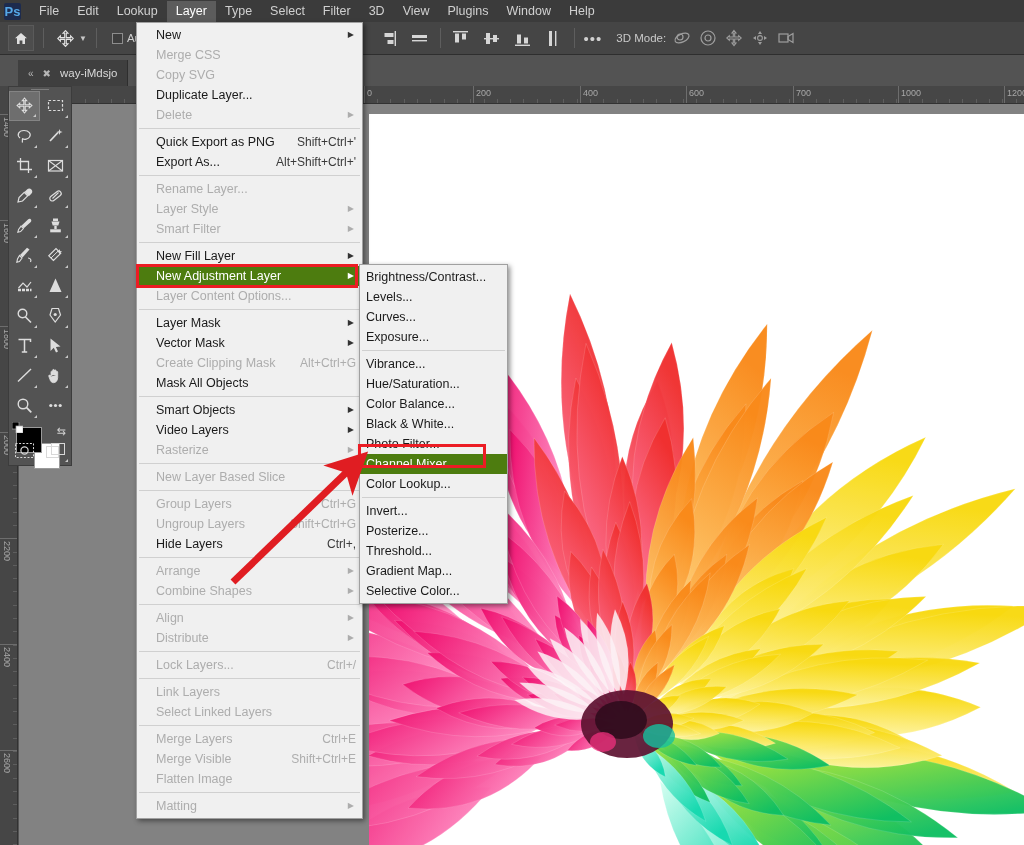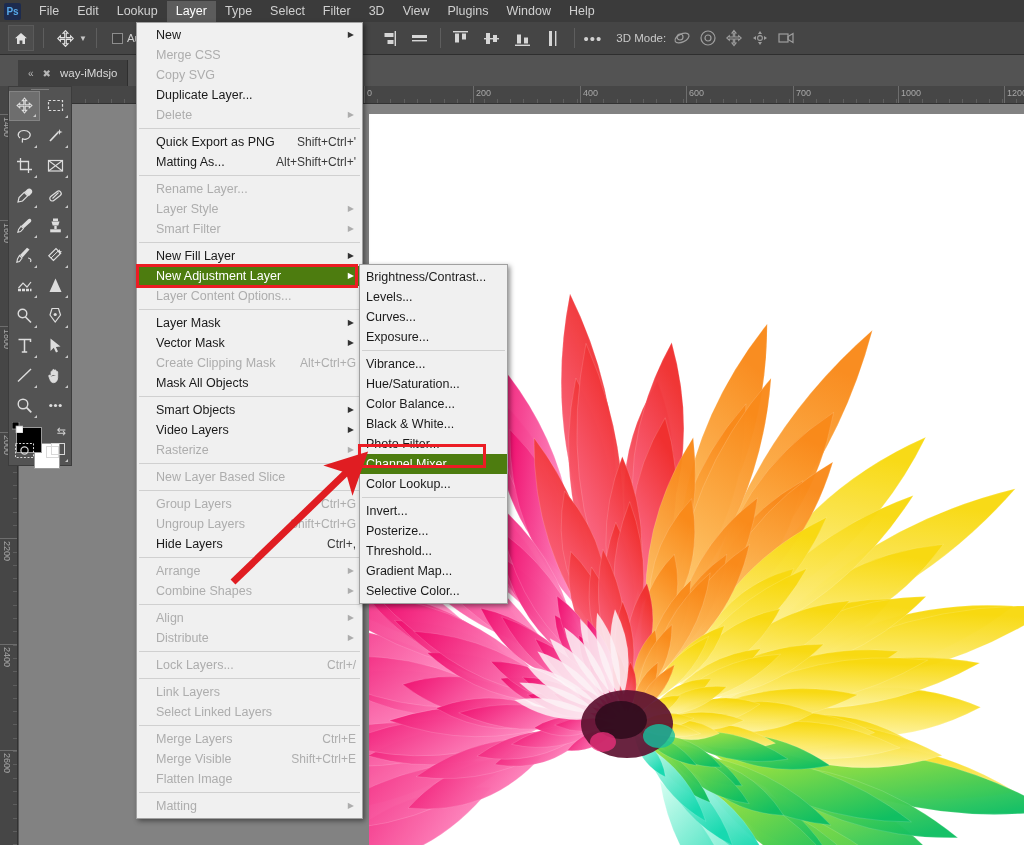--- a/index.html
+++ b/index.html
@@ -6,21 +6,21 @@
   html,body { width:1024px; height:845px; overflow:hidden; background:#535353; }
   body { font-family:"Liberation Sans", sans-serif; font-size:12px; color:#d4d4d4; position:relative; }
 
   
   #menubar {
     position:absolute; left:0; top:0; width:1024px; height:22px;
     background:#3b3b3b; display:flex; align-items:center; padding-left:4px;
   }
   .ps-logo {
     width:17px; height:17px; background:#1d2b4e; color:#55a8e8;
-    font-size:10px; font-weight:bold; display:flex; align-items:center;
+    font-size:13px; font-weight:bold; display:flex; align-items:center;
     justify-content:center; border-radius:2px; margin-right:9px;
     font-family:"Liberation Sans", sans-serif;
   }
   .mb-item {
     padding:3px 9px; font-size:12.5px; color:#d0d0d0; line-height:15px;
     white-space:nowrap;
   }
   .mb-item.active { background:#5c5c5c; color:#ffffff; }
 
   
@@ -878,21 +878,21 @@
     <div class="mi dis">
       <span class="lbl">Delete</span>
       <span class="arw">▶</span>
     </div>
     <div class="msep"></div>
     <div class="mi">
       <span class="lbl">Quick Export as PNG</span>
       <span class="sc">Shift+Ctrl+'</span>
     </div>
     <div class="mi">
-      <span class="lbl">Matting As...</span>
+      <span class="lbl">Export As...</span>
       <span class="sc">Alt+Shift+Ctrl+'</span>
     </div>
     <div class="msep"></div>
     <div class="mi dis">
       <span class="lbl">Rename Layer...</span>
     </div>
     <div class="mi dis">
       <span class="lbl">Layer Style</span>
       <span class="arw">▶</span>
     </div>

